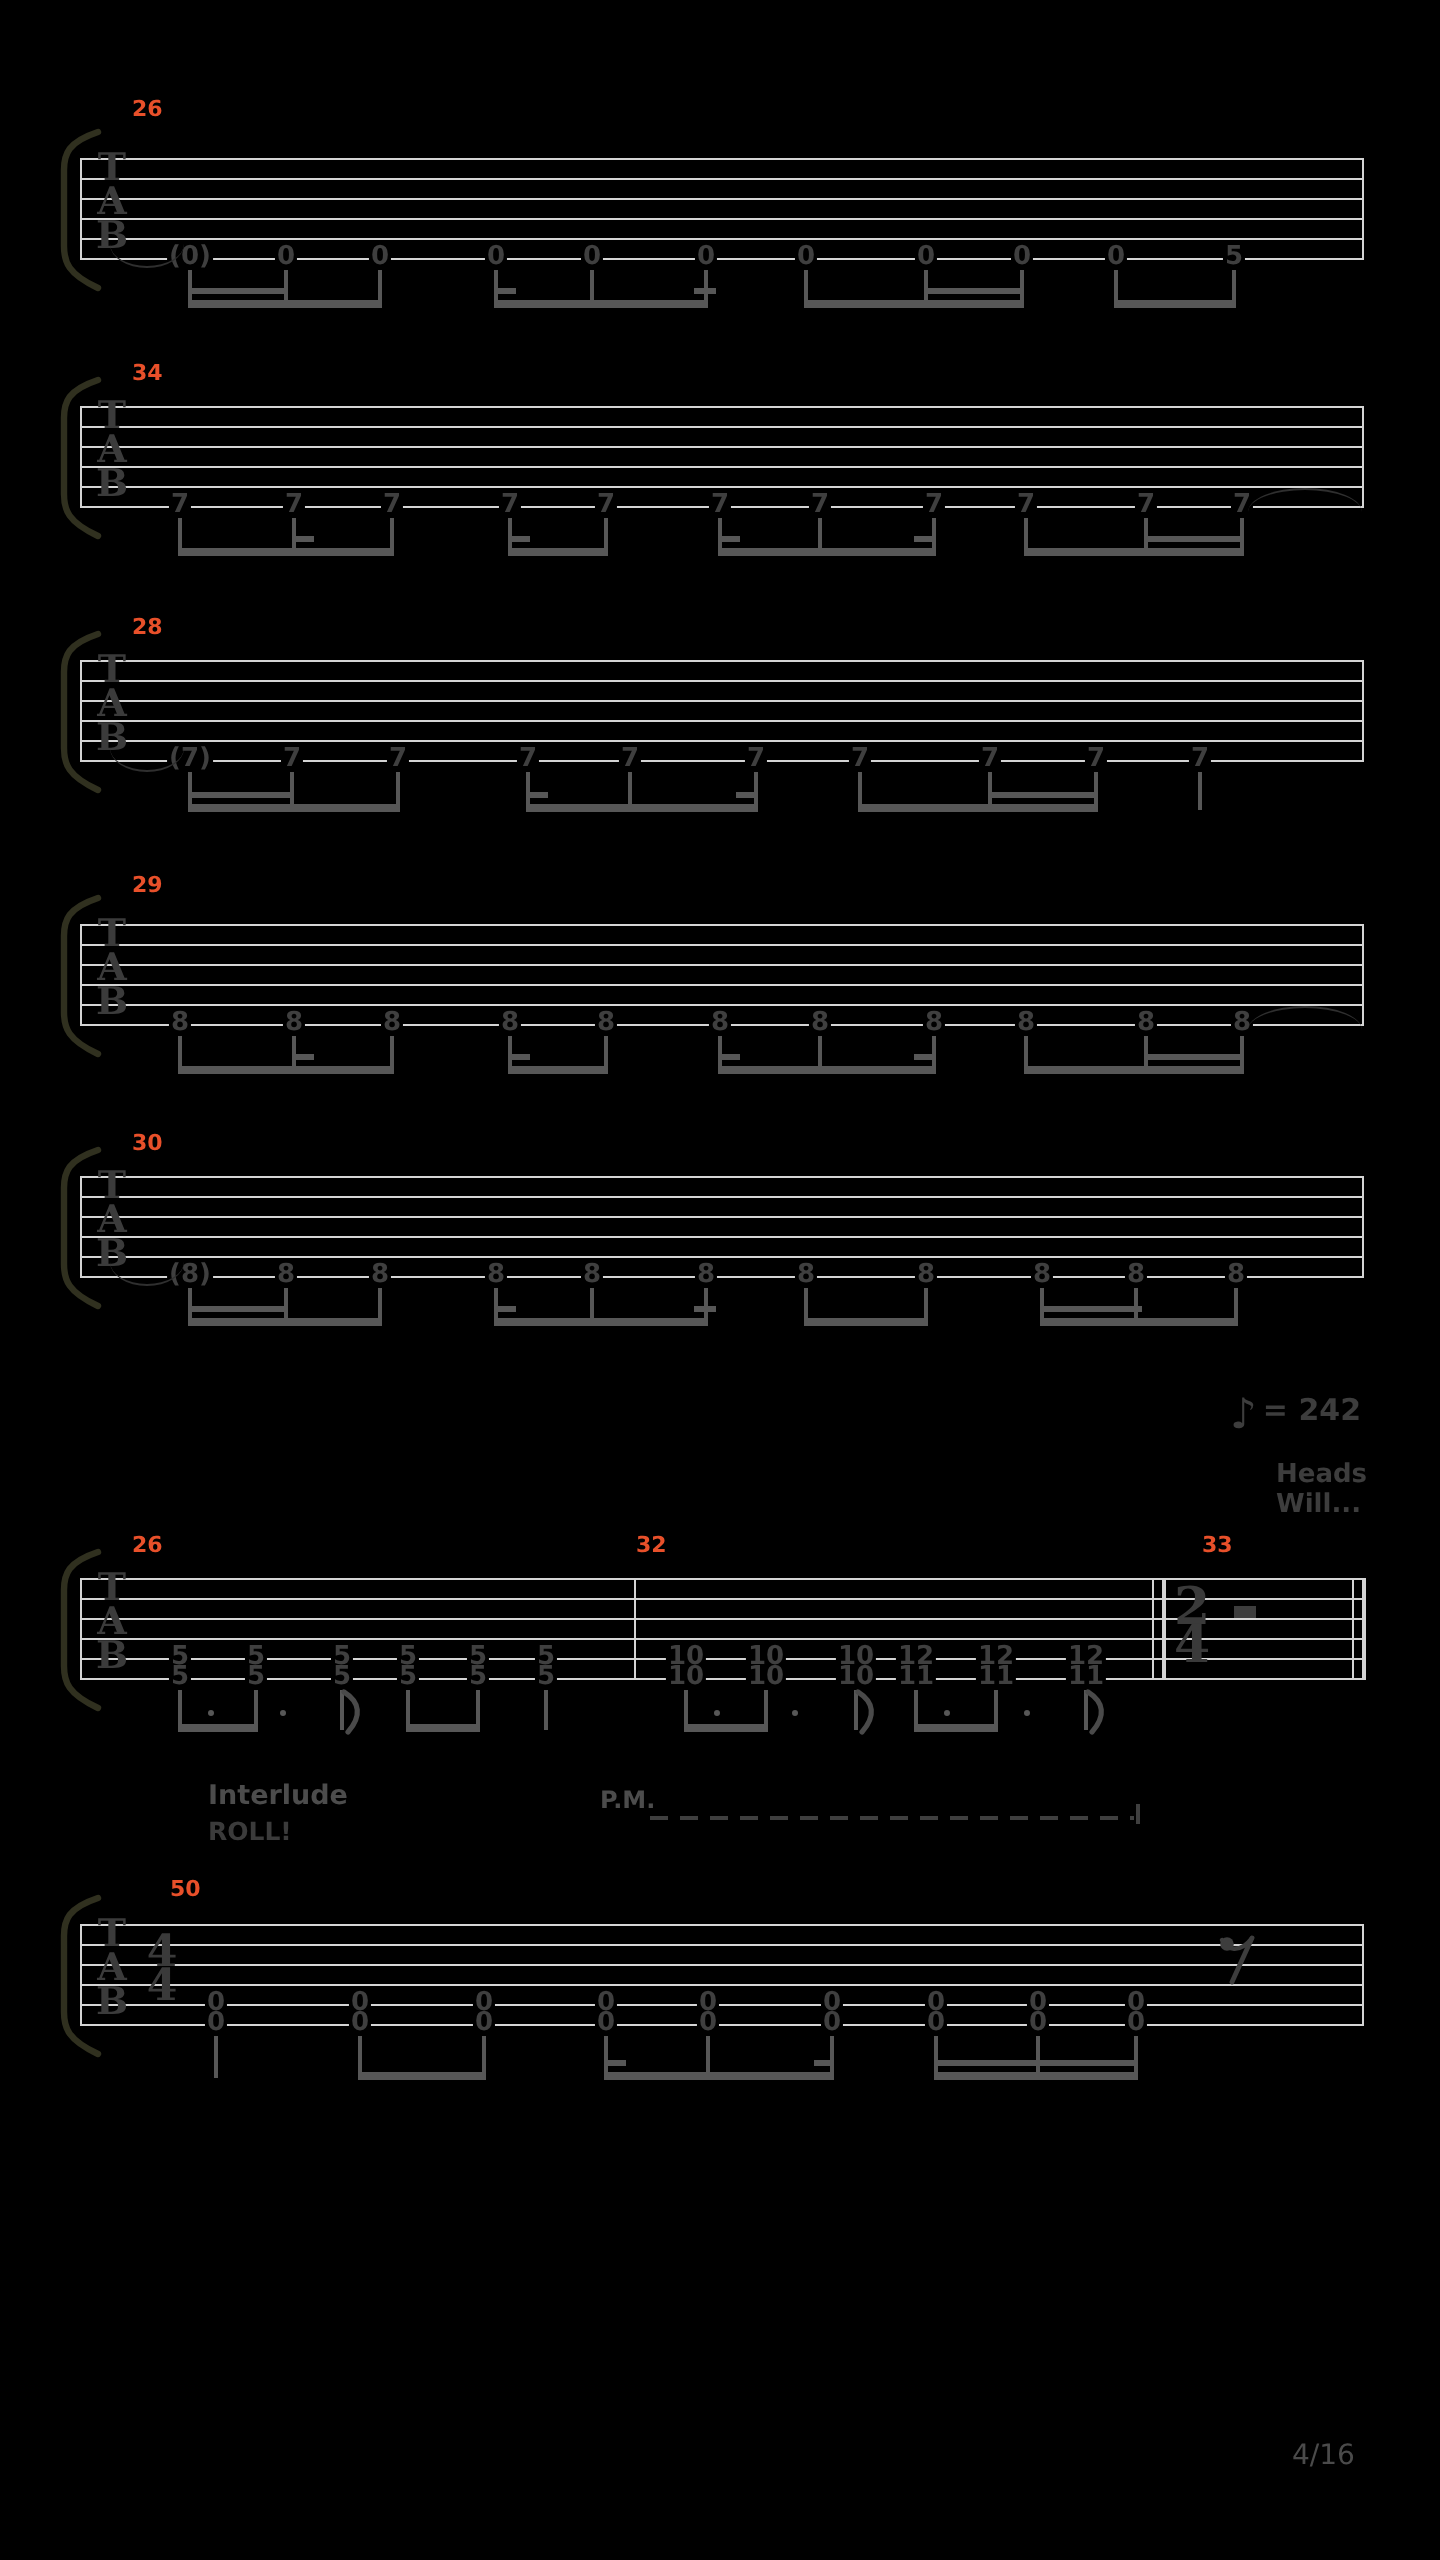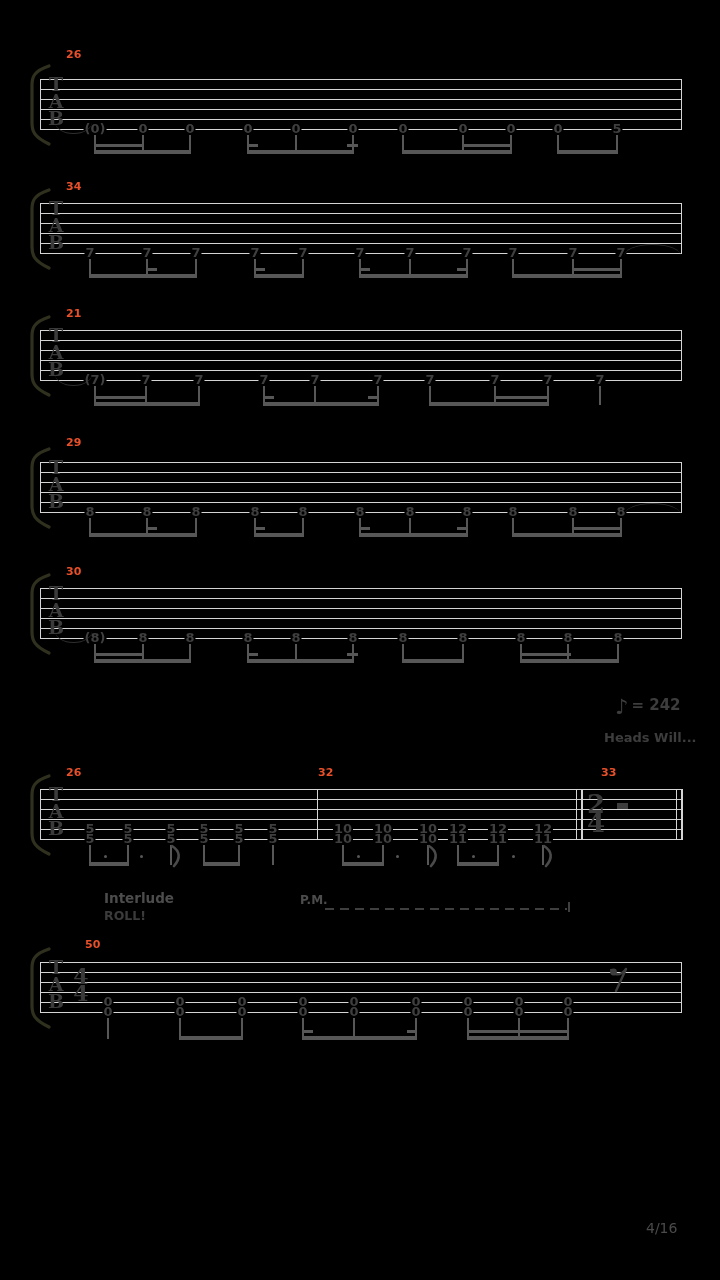--- a/index.html
+++ b/index.html
@@ -1,21 +1,21 @@
 <!DOCTYPE html>
 <html><head>
 <meta charset="utf-8">
 <style>
   html,body{margin:0;padding:0;background:#000;}
   .page{position:absolute;left:0;top:0;width:720px;height:1280px;background:#000;overflow:hidden;
         font-family:"DejaVu Sans",sans-serif;}
   .tempo{position:absolute;left:615px;top:695px;color:#3d3d3d;white-space:nowrap;}
   .tempo-note{font-size:21px;font-family:"DejaVu Sans",sans-serif;}
   .tempo-val{font:bold 15px "DejaVu Sans",sans-serif;position:relative;top:-4px;margin-left:3px;}
-  .tempo-sub{position:absolute;left:604px;top:730px;font:bold 13px "DejaVu Sans",sans-serif;color:#3d3d3d;}
+  .tempo-sub{position:absolute;left:638px;top:730px;font:bold 13px "DejaVu Sans",sans-serif;color:#3d3d3d;}
   .section{position:absolute;left:104px;top:890px;font:bold 13.5px "DejaVu Sans",sans-serif;color:#4c4c4c;}
   .roll{position:absolute;left:104px;top:908px;font:bold 12.5px "DejaVu Sans",sans-serif;color:#3b3b3b;}
   .pm{position:absolute;left:300px;top:893px;font:bold 12px "DejaVu Sans",sans-serif;color:#4c4c4c;}
   .pm-dashes{position:absolute;left:325px;top:908px;width:242px;height:2px;
      background:repeating-linear-gradient(90deg,#3f3f3f 0 9px,transparent 9px 15px);}
   .pm-tick{position:absolute;left:568px;top:902px;width:2px;height:10px;background:#3f3f3f;}
   .pagenum{position:absolute;left:646px;top:1220px;font:14px "DejaVu Sans",sans-serif;color:#4a4a4a;}
   svg.overlay{position:absolute;left:0;top:0;pointer-events:none;}
 </style>
 </head>
@@ -114,21 +114,21 @@
       <div style="position: absolute; left: 40px; top: 340px; width: 642px; height: 1px; background: rgb(212, 212, 212);"></div>
       <div style="position: absolute; left: 40px; top: 350px; width: 642px; height: 1px; background: rgb(212, 212, 212);"></div>
       <div style="position: absolute; left: 40px; top: 360px; width: 642px; height: 1px; background: rgb(212, 212, 212);"></div>
       <div style="position: absolute; left: 40px; top: 370px; width: 642px; height: 1px; background: rgb(212, 212, 212);"></div>
       <div style="position: absolute; left: 40px; top: 380px; width: 642px; height: 1px; background: rgb(212, 212, 212);"></div>
       <div style="position: absolute; left: 40px; top: 330px; width: 1px; height: 51px; background: rgb(212, 212, 212);"></div>
       <div style="position: absolute; left: 681px; top: 330px; width: 1px; height: 51px; background: rgb(212, 212, 212);"></div>
       <div style="position: absolute; left: 44px; top: 327px; width: 24px; text-align: center; color: rgb(59, 59, 59); font: bold 19px / 16.9px &quot;DejaVu Serif&quot;, serif; white-space: pre;">T
 A
 B</div>
-      <div style="position: absolute; left: 66px; top: 307px; color: rgb(232, 80, 42); font: bold 11px &quot;DejaVu Sans&quot;, sans-serif;">21</div>
+      <div style="position: absolute; left: 66px; top: 307px; color: rgb(232, 80, 42); font: bold 11px &quot;DejaVu Sans&quot;, sans-serif;">28</div>
       <div style="position: absolute; left: 94px; top: 402px; width: 106px; height: 3.5px; background: rgb(87, 87, 87);"></div>
       <div style="position: absolute; left: 263px; top: 402px; width: 116px; height: 3.5px; background: rgb(87, 87, 87);"></div>
       <div style="position: absolute; left: 429px; top: 402px; width: 120px; height: 3.5px; background: rgb(87, 87, 87);"></div>
       <div style="position: absolute; left: 94px; top: 396px; width: 53px; height: 3px; background: rgb(87, 87, 87);"></div>
       <div style="position: absolute; left: 263px; top: 396px; width: 11px; height: 3px; background: rgb(87, 87, 87);"></div>
       <div style="position: absolute; left: 368px; top: 396px; width: 11px; height: 3px; background: rgb(87, 87, 87);"></div>
       <div style="position: absolute; left: 494px; top: 396px; width: 55px; height: 3px; background: rgb(87, 87, 87);"></div>
       <div style="position: absolute; left: 94.2px; top: 386px; width: 1.6px; height: 19px; background: rgb(87, 87, 87);"></div>
       <div style="position: absolute; left: 95px; top: 380px; transform: translate(-50%, -50%); background: rgb(0, 0, 0); padding: 0px 1px; color: rgb(63, 63, 63); font: bold 13px / 12px &quot;DejaVu Sans&quot;, sans-serif;">(7)</div>
       <div style="position: absolute; left: 145.2px; top: 386px; width: 1.6px; height: 19px; background: rgb(87, 87, 87);"></div>

